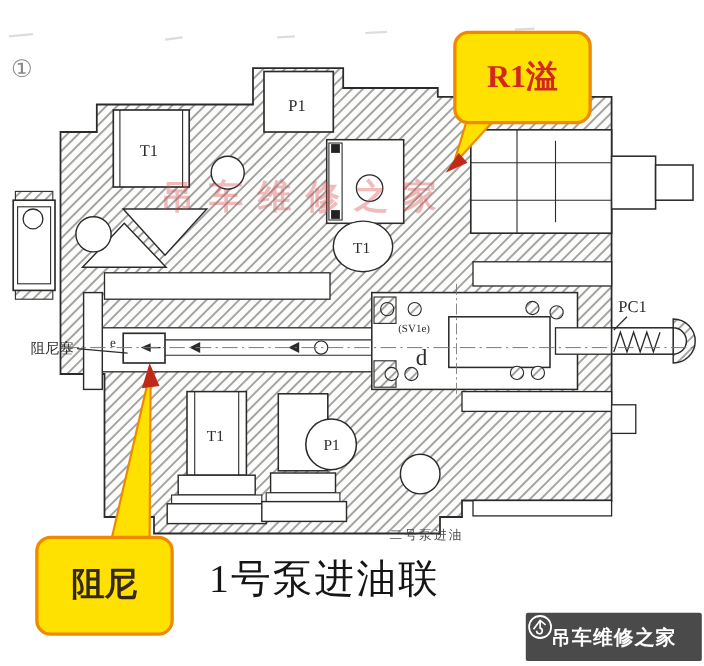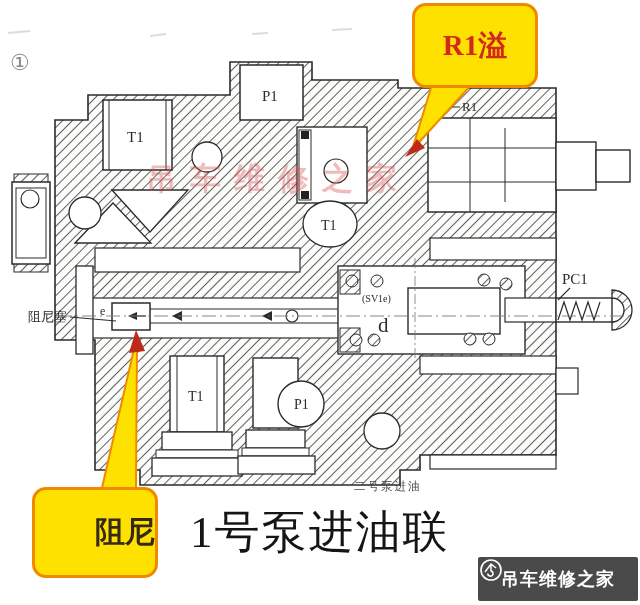--- a/index.html
+++ b/index.html
@@ -10,22 +10,22 @@
   .fig-index{position:absolute;left:10px;top:50px;font-size:22px;color:#8a8a8a;
              font-family:"Liberation Serif",serif;}
   .watermark{position:absolute;left:146px;top:158px;font-size:31px;font-weight:bold;
              letter-spacing:13px;font-family:"Liberation Serif",serif;
              pointer-events:none;white-space:nowrap;opacity:.42;}
   .callout{position:absolute;border-style:solid;border-width:3px;border-radius:14px;
            display:flex;flex-direction:column;align-items:center;justify-content:center;
            font-family:"Liberation Serif","DejaVu Serif",serif;font-weight:bold;
            text-align:center;line-height:1.22;}
   .callout-relief{left:412px;top:3px;width:120px;height:79px;font-size:29px;}
-  .callout-damping{left:32px;top:487px;width:120px;height:85px;font-size:30px;align-items:flex-end;}
-  .caption{position:absolute;left:190px;top:502px;font-size:45px;color:#151515;
+  .callout-damping{left:32px;top:487px;width:120px;height:85px;font-size:30px;}
+  .caption{position:absolute;left:190px;top:502px;font-size:36px;color:#151515;
            letter-spacing:2px;font-family:"Liberation Serif","DejaVu Serif",serif;}
   .badge{position:absolute;left:478px;top:557px;width:160px;height:44px;border-radius:2px;
          display:flex;align-items:center;justify-content:center;gap:7px;}
   .badge-text{font-size:18px;font-weight:bold;letter-spacing:1px;}
 </style>
 </head>
 <body>
 
 <div class="stage">
 
@@ -175,21 +175,21 @@
       <polygon points="405,157 417,139 425,148" fill="#bf2a18"></polygon>
       <polygon points="101,492 136,492 137,336" stroke-width="2" fill="#ffe100" stroke="#ef8a00"></polygon>
       <polygon points="136,330 129,353 145,351" fill="#bf2a18"></polygon>
     </g>
   </svg>
 
   <div class="watermark" style="color: rgba(217, 76, 76, 0.9);">吊车维修之家</div>
 
   <div class="fig-index">①</div>
 
-  <div class="callout callout-relief" style="background: rgb(255, 225, 0); border-color: rgb(239, 138, 0); color: rgb(211, 40, 28);">
+  <div class="callout callout-relief" style="background: rgb(255, 225, 0); border-color: rgb(239, 138, 0); color: rgb(211, 40, 28); margin-top: 25px;">
     <span>R1溢</span>
   </div>
 
   <div class="callout callout-damping" style="background: rgb(255, 225, 0); border-color: rgb(239, 138, 0); color: rgb(54, 41, 20);">
     <span>阻尼</span>
   </div>
 
   <div class="caption">1号泵进油联</div>
 
   <div class="badge" style="background: rgb(74, 74, 75); color: rgb(255, 255, 255);">

